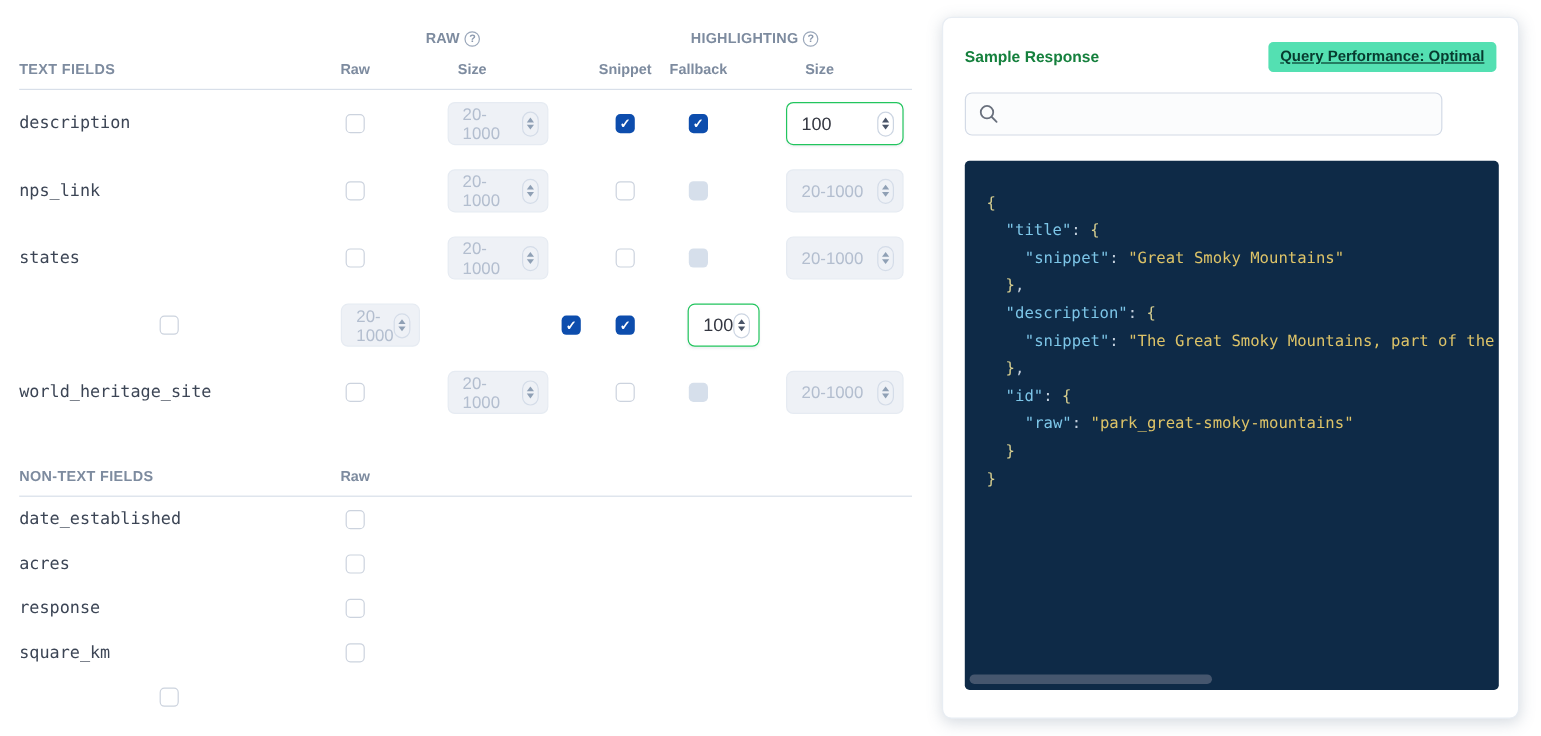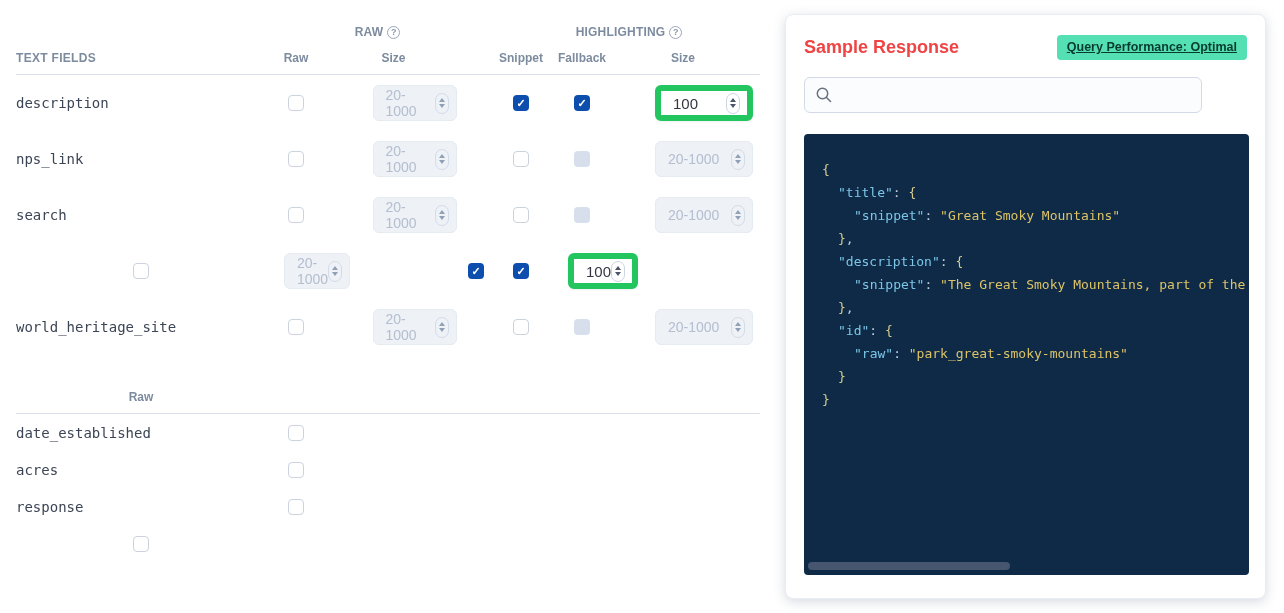--- a/index.html
+++ b/index.html
@@ -42,39 +42,39 @@
   .cb{width:16px;height:16px;border-radius:4px;position:relative;}
   .cb.off{background:#fff;border:1px solid #ccd3de;}
   .cb.on{background:var(--checkbox-checked);}
   .cb.on::after{content:"✓";position:absolute;left:0;top:0;width:16px;height:16px;
     color:#fff;font-size:11px;font-weight:700;display:flex;align-items:center;justify-content:center;}
   .cb.dis{background:#d6dfeb;}
 
   .numcell{display:flex;justify-content:center;}
   .num{height:36px;border-radius:6px;display:flex;align-items:center;
     justify-content:space-between;padding:0 7px 0 12px;margin-left:42px;}
-  .num.en{background:#fff;border:6px solid #22c55e;box-shadow:0 1px 2px rgba(152,162,179,.15);}
+  .num.en{background:#fff;border:1px solid #22c55e;box-shadow:0 1px 2px rgba(152,162,179,.15);}
   .num.dis{background:#eef1f6;border:1px solid #e6ebf2;}
   .numval{font-size:15px;color:#343741;}
   .numph{font-size:14px;color:#b3becf;}
   .stepper{width:14px;height:21px;border:1px solid #ccd5e2;border-radius:7px;background:#fff;
     display:flex;flex-direction:column;align-items:center;justify-content:center;gap:2px;flex:none;}
   .num.dis .stepper{background:transparent;border-color:#d4dce8;}
   .tri{width:0;height:0;border-left:3px solid transparent;border-right:3px solid transparent;}
   .tri.up{border-bottom:4px solid #4a5568;}
   .tri.down{border-top:4px solid #4a5568;}
   .num.dis .tri.up{border-bottom-color:#8fa0b5;}
   .num.dis .tri.down{border-top-color:#8fa0b5;}
 
   
   .card{position:absolute;left:785px;top:14px;width:481px;height:585px;background:#fff;
     border:1px solid #e8edf3;border-radius:8px;
     box-shadow:0 3px 12px rgba(92,110,136,.25);padding:20px 18px 16px 18px;}
   .card-head{display:flex;align-items:center;justify-content:space-between;}
-  .card-title{font-size:18px;font-weight:700;color:#ef4444;}
+  .card-title{font-size:13px;font-weight:700;color:#15803d;}
   .badge{background:var(--badge-bg);color:var(--badge-text);font-size:12.5px;font-weight:600;
     padding:6px 10px;border-radius:4px;line-height:1;text-decoration:underline;}
   .search{margin-top:17px;width:398px;height:36px;border:1px solid #d3dae6;border-radius:6px;
     background:#fbfcfd;display:flex;align-items:center;padding:0 10px;gap:8px;}
   .search svg{flex:none;}
   .search input{border:none;outline:none;background:transparent;flex:1;
     font-size:15px;color:#343741;font-family:"Liberation Sans",sans-serif;}
   .search input::placeholder{color:#9aa5b8;}
   .code{margin-top:21px;width:445px;height:441px;background:var(--code-background);
     border-radius:4px;position:relative;overflow:hidden;padding:24px 0 0 18px;}
@@ -171,21 +171,21 @@
           <div class="num dis" style="width: 100px;">
             <div class="numph">20-1000</div>
             <div class="stepper">
               <div class="tri up"></div>
               <div class="tri down"></div>
             </div>
           </div>
         </div>
       </div>
       <div class="trow">
-        <div class="fname mono">search</div>
+        <div class="fname mono">states</div>
         <div class="cbcell">
           <div class="cb off"></div>
         </div>
         <div class="numcell">
           <div class="num dis" style="width: 84px;">
             <div class="numph">20-1000</div>
             <div class="stepper">
               <div class="tri up"></div>
               <div class="tri down"></div>
             </div>
@@ -265,20 +265,21 @@
             <div class="stepper">
               <div class="tri up"></div>
               <div class="tri down"></div>
             </div>
           </div>
         </div>
       </div>
     </div>
 
   <div class="trow head ntf-head">
+    <div class="sect">NON-TEXT FIELDS</div>
     <div class="ch">Raw</div>
     <div></div>
       <div></div>
       <div></div>
       <div></div>
       <div></div>
   </div>
   <div class="hr"></div>
 
   <div id="nontext-rows">
@@ -289,20 +290,26 @@
         </div>
       </div>
       <div class="ntrow">
         <div class="fname mono">acres</div>
         <div class="cbcell">
           <div class="cb off"></div>
         </div>
       </div>
       <div class="ntrow">
         <div class="fname mono">response</div>
+        <div class="cbcell">
+          <div class="cb off"></div>
+        </div>
+      </div>
+      <div class="ntrow">
+        <div class="fname mono">square_km</div>
         <div class="cbcell">
           <div class="cb off"></div>
         </div>
       </div>
       <div class="ntrow">
         <div class="cbcell">
           <div class="cb off"></div>
         </div>
       </div>
     </div>

